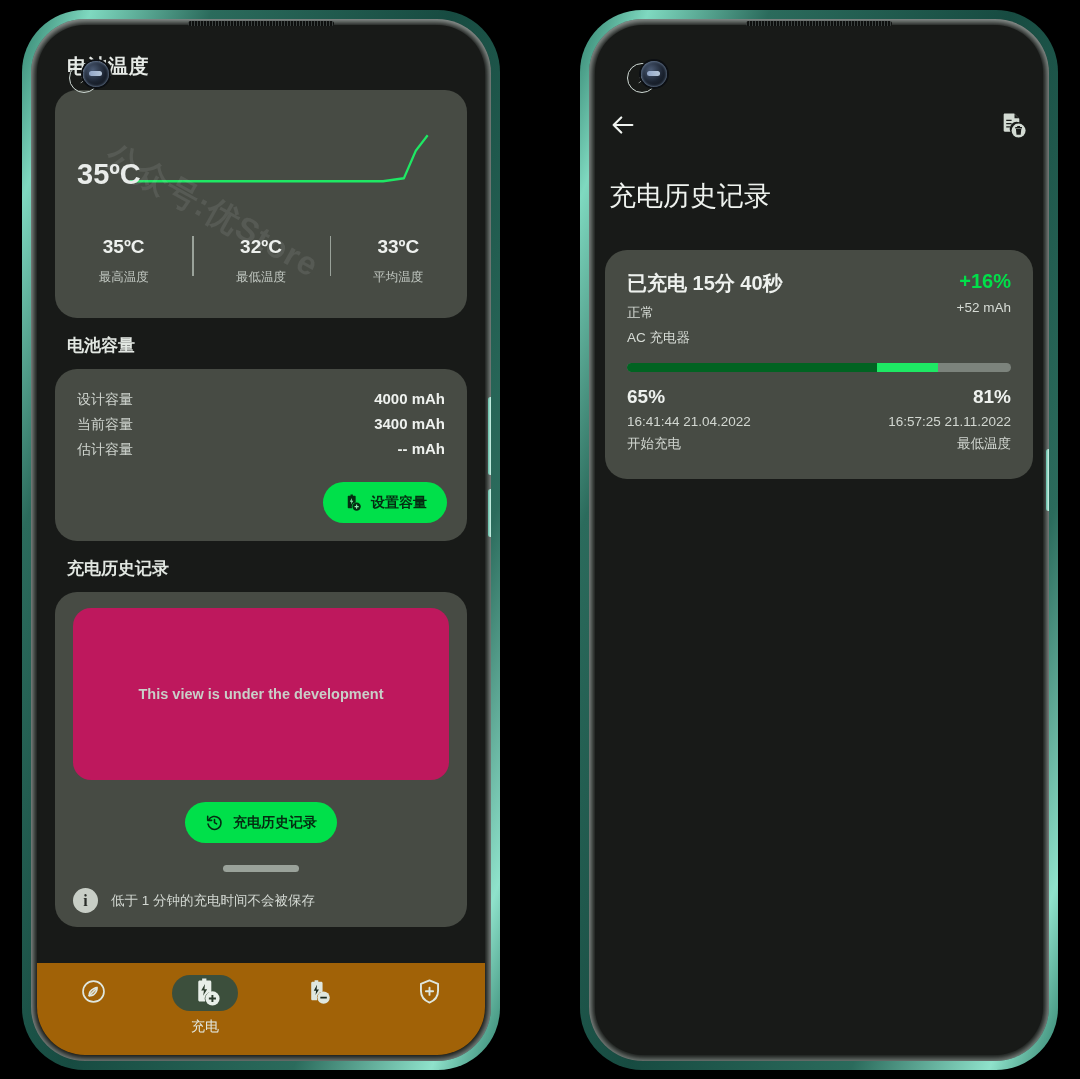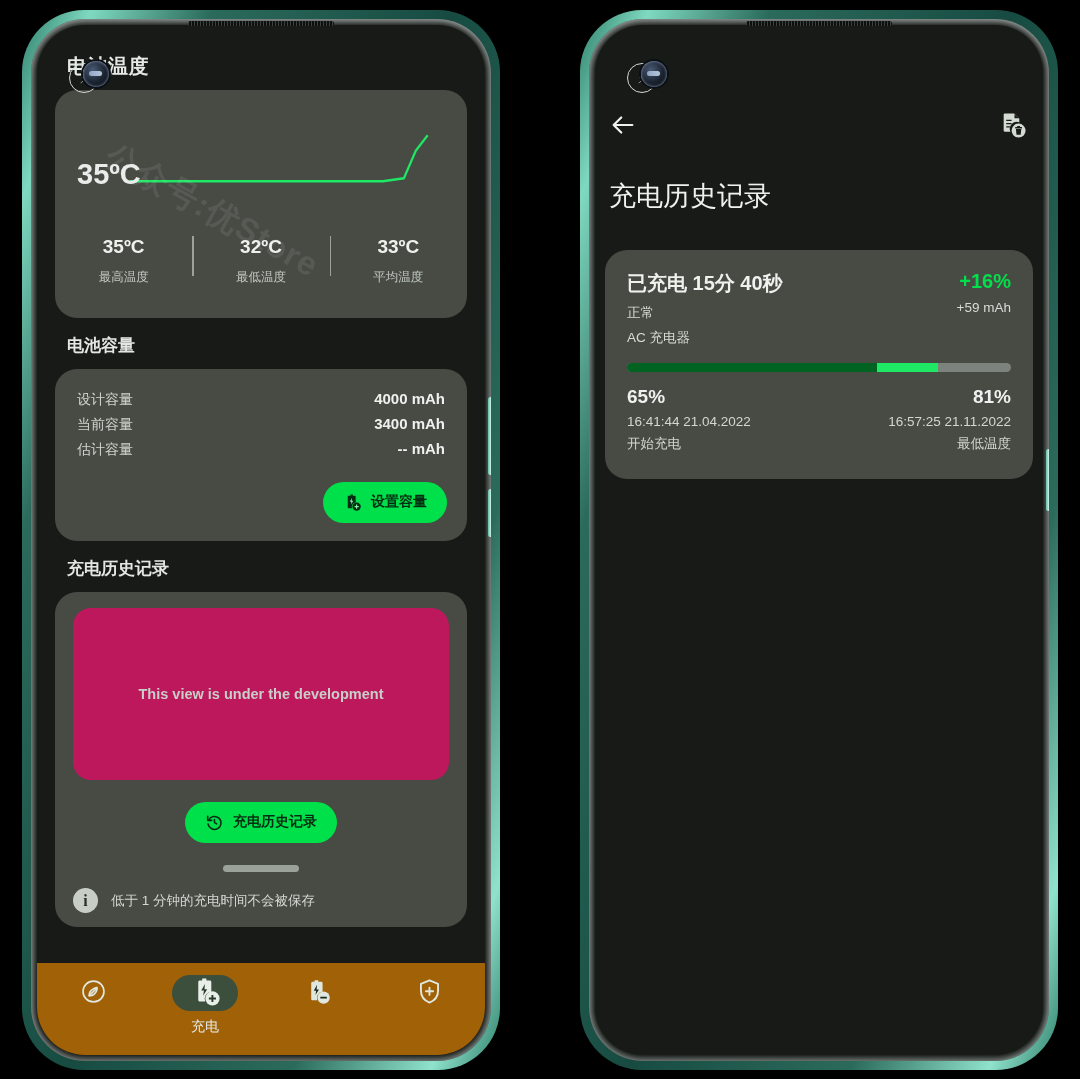--- a/index.html
+++ b/index.html
@@ -121,21 +121,21 @@
 
   
   .cap-row {
     display: flex; justify-content: space-between; align-items: baseline;
     padding: 3px 2px;
   }
   .cap-key { color: #cfd4ce; font-size: 14px; }
   .cap-val { color: #eef1ee; font-size: 15px; font-weight: bold; }
 
   .btn {
-    display: inline-flex; align-items: flex-start; gap: 9px;
+    display: inline-flex; align-items: center; gap: 9px;
     background: #00e04a; color: #042d12;
     border: none; border-radius: 24px;
     padding: 11px 20px; font-size: 14px; font-weight: bold;
     font-family: inherit; cursor: pointer;
   }
   .btn svg { display: block; }
   .cap-btn-wrap { display: flex; justify-content: flex-end; margin-top: 20px; }
 
   
   .hist-card { padding: 16px 18px 14px; }
@@ -408,21 +408,21 @@
 
         <div class="session-card">
           <div class="sess-top">
             <div>
               <div class="sess-dur">已充电 15分 40秒</div>
               <div class="sess-sub">正常</div>
               <div class="sess-sub">AC 充电器</div>
             </div>
             <div>
               <div class="sess-pct">+16%</div>
-              <div class="sess-mah">+59 mAh</div>
+              <div class="sess-mah">+52 mAh</div>
             </div>
           </div>
 
           <div class="bar">
             <div class="bar-a" style="width: 65%;"></div>
             <div class="bar-b" style="width: 16%;"></div>
           </div>
 
           <div class="sess-bottom">
             <div class="sb-col">

